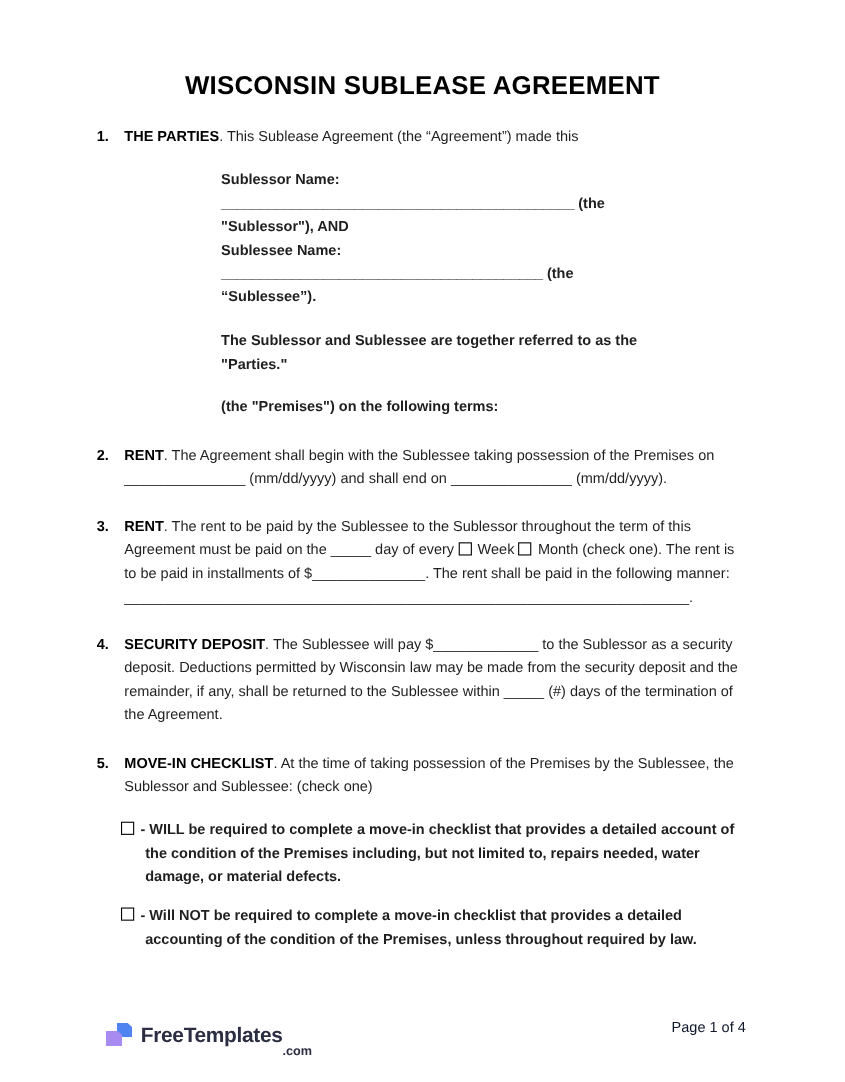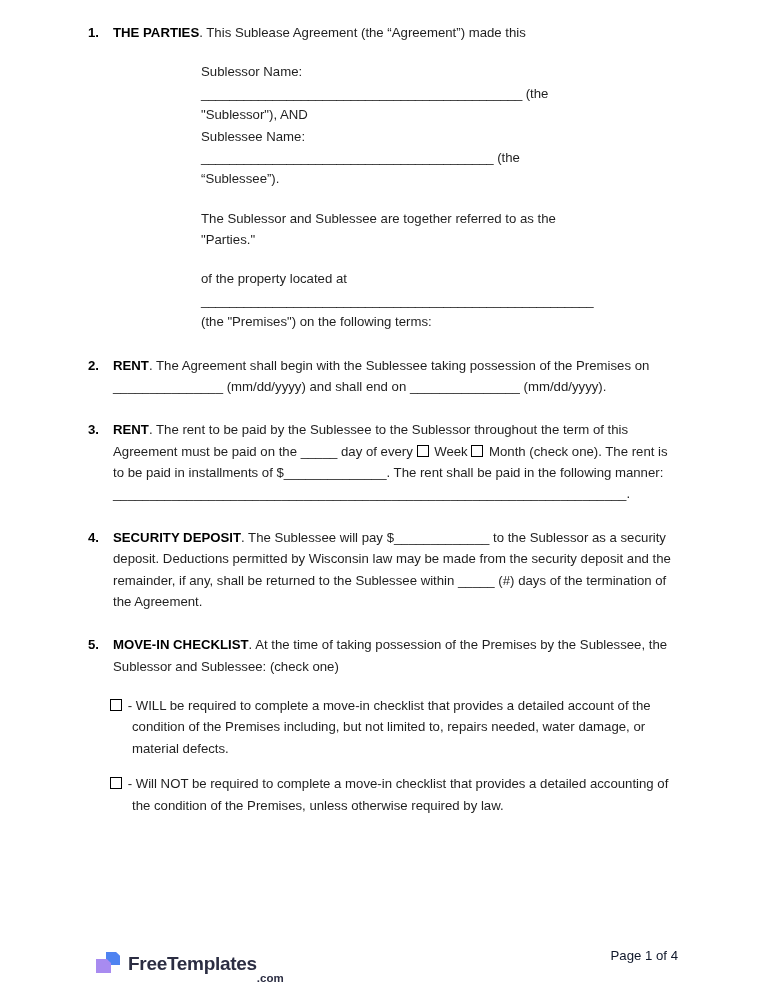--- a/index.html
+++ b/index.html
@@ -57,20 +57,21 @@
   .clause-head {
     font-weight: bold;
     color: #000;
   }
   .blockindent {
     padding-left: 113px;
     padding-right: 90px;
     font-size: 13.2px;
     line-height: 1.62;
     color: #1f1f1f;
+    font-weight: bold;
   }
   .blockindent p {
     margin: 0;
   }
   .gap-sm { height: 14px; }
   .gap-md { height: 18px; }
   .ul { letter-spacing: -0.2px; }
   .checkbox {
     display: inline-block;
     width: 10px;
@@ -148,37 +149,37 @@
     top: 12px;
     font-size: 13.2px;
     color: #0f172a;
   }
 </style>
 </head>
 <body>
 
 <div class="page">
 
+  <h1 class="doc-title">WISCONSIN SUBLEASE AGREEMENT</h1>
 
   <div class="body-wrap">
 
     <div class="clause">
       <div class="clause-num">1.</div>
       <div class="clause-body"><span class="clause-head">THE PARTIES</span><span>. This Sublease Agreement (the “Agreement”) made this</span><br></div>
     </div>
 
     <div class="gap-md"></div>
 
     <div class="blockindent">
       <p><span>Sublessor Name: </span><span class="ul">_____________________________________________</span><span> (the "Sublessor"), AND</span></p>
       <p><span>Sublessee Name: </span><span class="ul">_________________________________________</span><span> (the “Sublessee”).</span></p>
       <div class="gap-md"></div>
       <p>The Sublessor and Sublessee are together referred to as the "Parties."</p>
       <div class="gap-md"></div>
-      <p><span>of the property located at </span><span class="ul">_______________________________________________________</span></p>
       <p>(the "Premises") on the following terms:</p>
     </div>
 
     <div class="clause">
       <div class="clause-num">2.</div>
       <div class="clause-body"><span class="clause-head">RENT</span><span>. The Agreement shall begin with the Sublessee taking possession of the Premises on _______________ (mm/dd/yyyy) and shall end on _______________ (mm/dd/yyyy).</span></div>
     </div>
 
     <div class="clause">
       <div class="clause-num">3.</div>
@@ -193,21 +194,21 @@
     <div class="clause">
       <div class="clause-num">5.</div>
       <div class="clause-body"><span class="clause-head">MOVE-IN CHECKLIST</span><span>. At the time of taking possession of the Premises by the Sublessee, the Sublessor and Sublessee: (check one)</span></div>
     </div>
 
     <div class="gap-md"></div>
 
     <div class="blockindent opt-group">
       <p class="optline"><span class="checkbox"></span><span> - WILL be required to complete a move-in checklist that provides a detailed account of the condition of the Premises including, but not limited to, repairs needed, water damage, or material defects.</span></p>
       <div class="gap-sm"></div>
-      <p class="optline"><span class="checkbox"></span><span> - Will NOT be required to complete a move-in checklist that provides a detailed accounting of the condition of the Premises, unless otherwise required by law.</span></p>
+      <p class="optline"><span class="checkbox"></span><span> - Will NOT be required to complete a move-in checklist that provides a detailed accounting of the condition of the Premises, unless throughout required by law.</span></p>
     </div>
 
   </div>
 
   <div class="footer">
     <div class="logo">
       <span class="logo-mark">
         <span class="shape-back"></span>
         <span class="shape-front"></span>
       </span>

